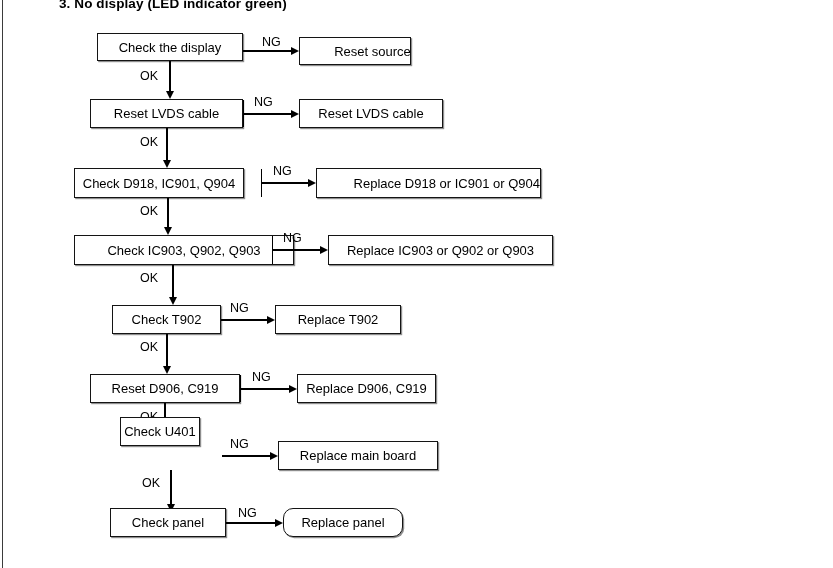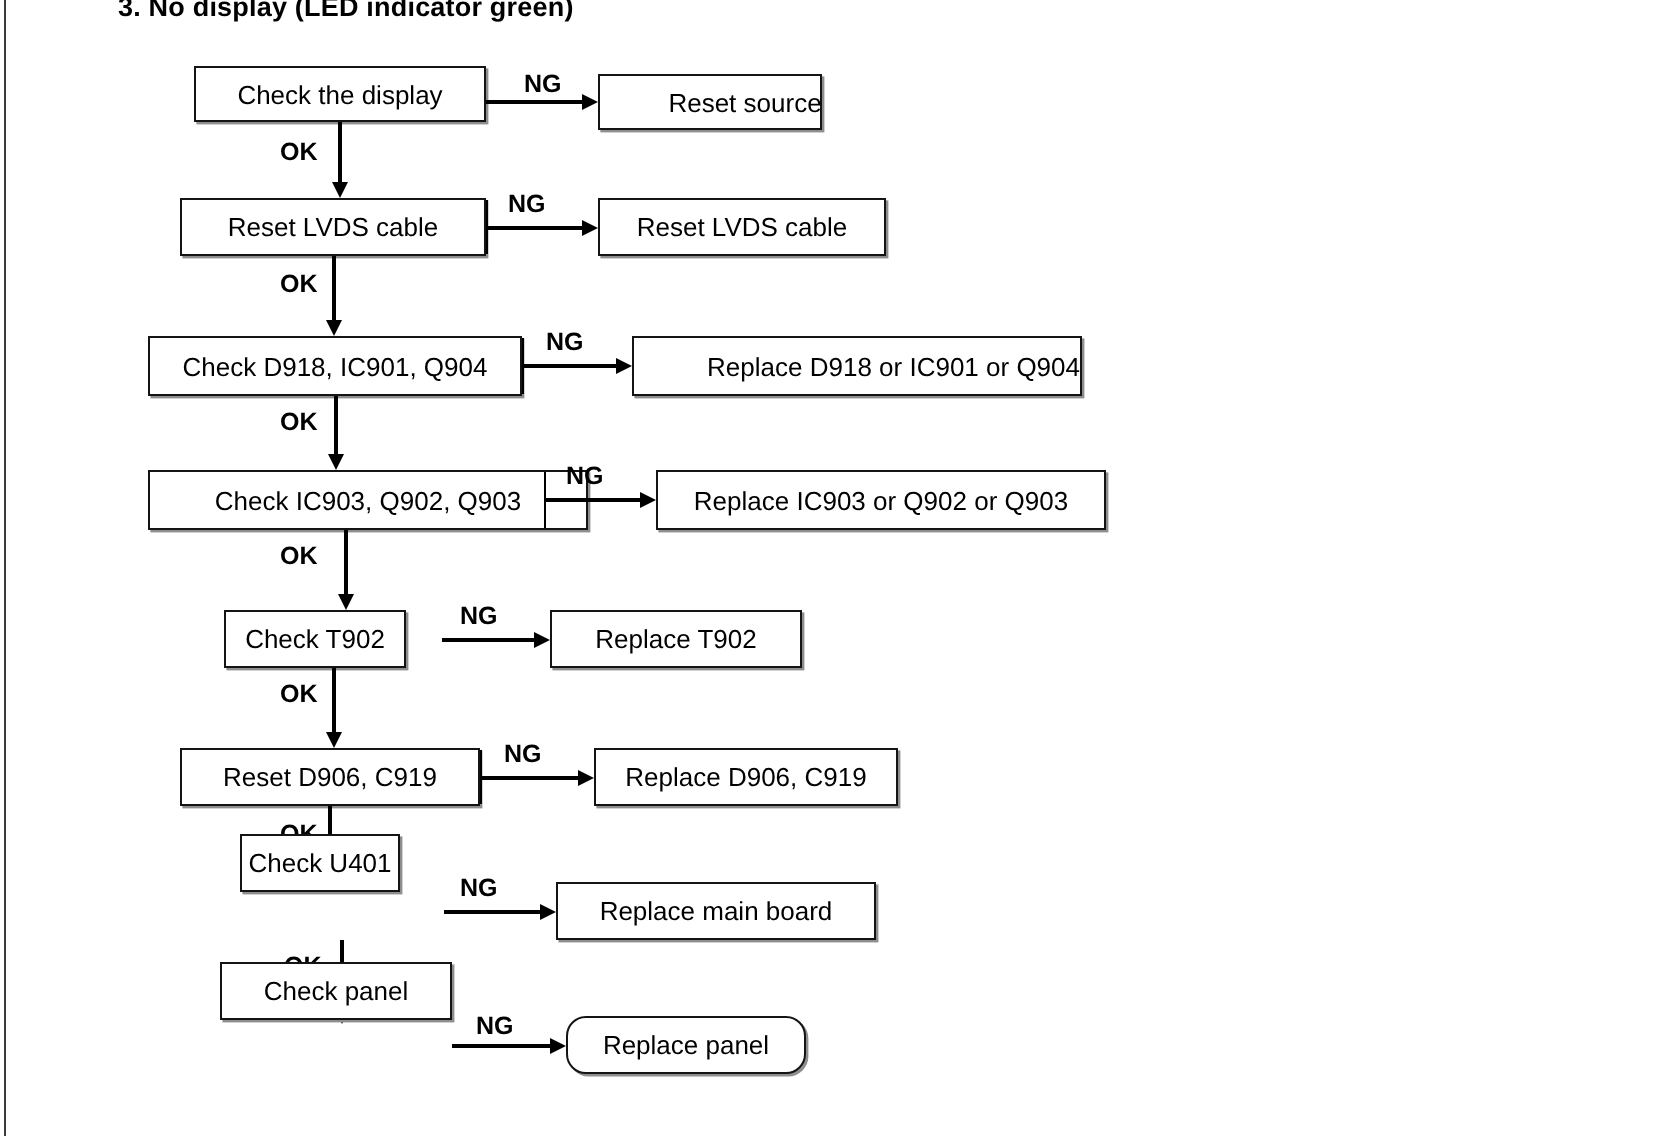--- a/index.html
+++ b/index.html
@@ -85,21 +85,20 @@
     border-bottom: 4.5px solid transparent;
     border-left: 8px solid #000000;
   }
   .edge-label {
     position: absolute;
     font-size: 12.5px;
     line-height: 1;
     white-space: nowrap;
     font-family: "Liberation Sans", sans-serif;
     color: #000000;
-    font-weight: bold;
   }
 </style>
 </head>
 <body>
 
 <div id="page">
   <div id="page-edge"></div>
 
   <div id="title">3. No display (LED indicator green)</div>
 
@@ -122,21 +121,21 @@
       <div class="node shadowed" style="left: 299px; top: 99px; width: 144px; height: 29px;">
         <span>Reset LVDS cable</span>
       </div>
       <div class="hline" style="left: 243px; top: 113.35px; width: 49px;"></div>
       <div class="arrow-right" style="left: 291px; top: 109.5px;"></div>
       <div class="vline" style="left: 243px; top: 100px; height: 27px;"></div>
       <div class="edge-label" style="left: 254px; top: 96px;">NG</div>
       <div class="vline" style="left: 166.35px; top: 128px; height: 33px;"></div>
       <div class="arrow-down" style="left: 162.5px; top: 160px;"></div>
       <div class="edge-label" style="left: 140px; top: 136px;">OK</div>
-      <div class="node shadowed" style="left: 74px; top: 168px; width: 187px; height: 30px;">
+      <div class="node shadowed" style="left: 74px; top: 168px; width: 170px; height: 30px;">
         <span>Check D918, IC901, Q904</span>
       </div>
       <div class="node shadowed" style="left: 316px; top: 168px; width: 225px; height: 30px; justify-content: flex-end;">
         <span>Replace D918 or IC901 or Q904</span>
       </div>
       <div class="hline" style="left: 261px; top: 182.35px; width: 48px;"></div>
       <div class="arrow-right" style="left: 308px; top: 178.5px;"></div>
       <div class="vline" style="left: 261px; top: 169px; height: 28px;"></div>
       <div class="edge-label" style="left: 273px; top: 165px;">NG</div>
       <div class="vline" style="left: 167.35px; top: 198px; height: 30px;"></div>
@@ -148,36 +147,36 @@
       <div class="node shadowed" style="left: 328px; top: 235px; width: 225px; height: 30px;">
         <span>Replace IC903 or Q902 or Q903</span>
       </div>
       <div class="hline" style="left: 272px; top: 249.35px; width: 49px;"></div>
       <div class="arrow-right" style="left: 320px; top: 245.5px;"></div>
       <div class="vline" style="left: 272px; top: 236px; height: 28px;"></div>
       <div class="edge-label" style="left: 283px; top: 232px;">NG</div>
       <div class="vline" style="left: 172.35px; top: 265px; height: 33px;"></div>
       <div class="arrow-down" style="left: 168.5px; top: 297px;"></div>
       <div class="edge-label" style="left: 140px; top: 272px;">OK</div>
-      <div class="node shadowed" style="left: 112px; top: 305px; width: 91px; height: 29px;">
+      <div class="node shadowed" style="left: 112px; top: 305px; width: 109px; height: 29px;">
         <span>Check T902</span>
       </div>
       <div class="node shadowed" style="left: 275px; top: 305px; width: 126px; height: 29px;">
         <span>Replace T902</span>
       </div>
       <div class="hline" style="left: 221px; top: 319.35px; width: 47px;"></div>
       <div class="arrow-right" style="left: 267px; top: 315.5px;"></div>
       <div class="edge-label" style="left: 230px; top: 302px;">NG</div>
       <div class="vline" style="left: 166.35px; top: 334px; height: 33px;"></div>
       <div class="arrow-down" style="left: 162.5px; top: 366px;"></div>
       <div class="edge-label" style="left: 140px; top: 341px;">OK</div>
       <div class="node shadowed" style="left: 90px; top: 374px; width: 150px; height: 29px;">
         <span>Reset D906, C919</span>
       </div>
-      <div class="node shadowed" style="left: 297px; top: 374px; width: 152px; height: 29px;">
+      <div class="node shadowed" style="left: 297px; top: 374px; width: 139px; height: 29px;">
         <span>Replace D906, C919</span>
       </div>
       <div class="hline" style="left: 240px; top: 388.35px; width: 50px;"></div>
       <div class="arrow-right" style="left: 289px; top: 384.5px;"></div>
       <div class="vline" style="left: 240px; top: 375px; height: 27px;"></div>
       <div class="edge-label" style="left: 252px; top: 371px;">NG</div>
       <div class="vline" style="left: 164.35px; top: 403px; height: 31px;"></div>
       <div class="arrow-down" style="left: 160.5px; top: 433px;"></div>
       <div class="edge-label" style="left: 140px; top: 411px;">OK</div>
       <div class="node shadowed" style="left: 120px; top: 417px; width: 80px; height: 29px;">
@@ -185,21 +184,21 @@
       </div>
       <div class="node shadowed" style="left: 278px; top: 441px; width: 160px; height: 29px;">
         <span>Replace main board</span>
       </div>
       <div class="hline" style="left: 222px; top: 455.35px; width: 49px;"></div>
       <div class="arrow-right" style="left: 270px; top: 451.5px;"></div>
       <div class="edge-label" style="left: 230px; top: 438px;">NG</div>
       <div class="vline" style="left: 170.35px; top: 470px; height: 35px;"></div>
       <div class="arrow-down" style="left: 166.5px; top: 504px;"></div>
       <div class="edge-label" style="left: 142px; top: 477px;">OK</div>
-      <div class="node shadowed" style="left: 110px; top: 481px; width: 116px; height: 29px;">
+      <div class="node shadowed" style="left: 110px; top: 508px; width: 116px; height: 29px;">
         <span>Check panel</span>
       </div>
       <div class="node shadowed" style="left: 283px; top: 508px; width: 120px; height: 29px; border-radius: 10px;">
         <span>Replace panel</span>
       </div>
       <div class="hline" style="left: 226px; top: 522.35px; width: 50px;"></div>
       <div class="arrow-right" style="left: 275px; top: 518.5px;"></div>
       <div class="edge-label" style="left: 238px; top: 507px;">NG</div>
     </div>
 </div>

